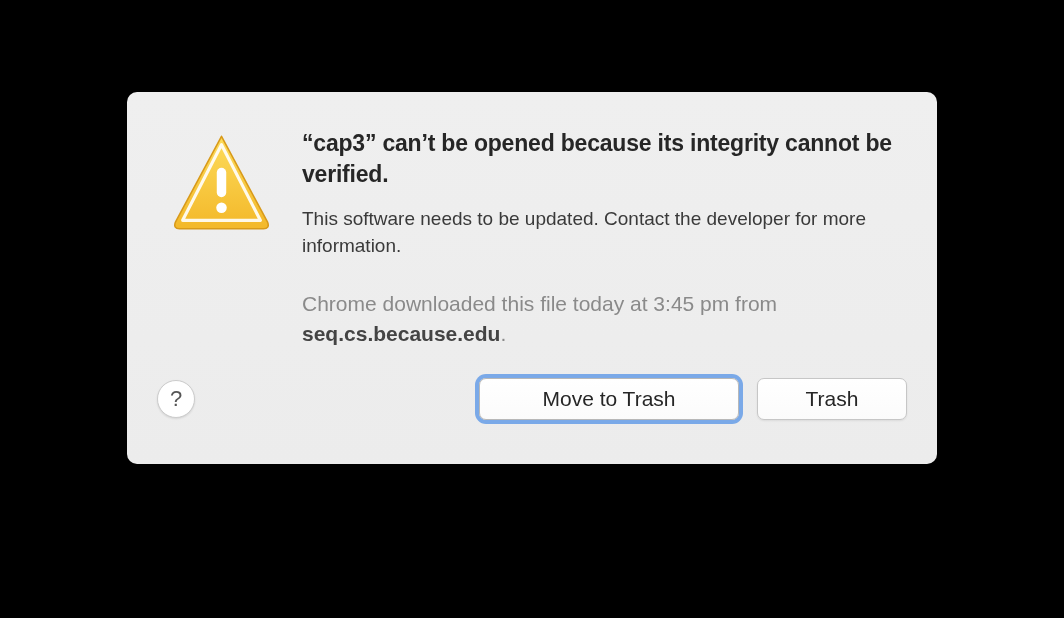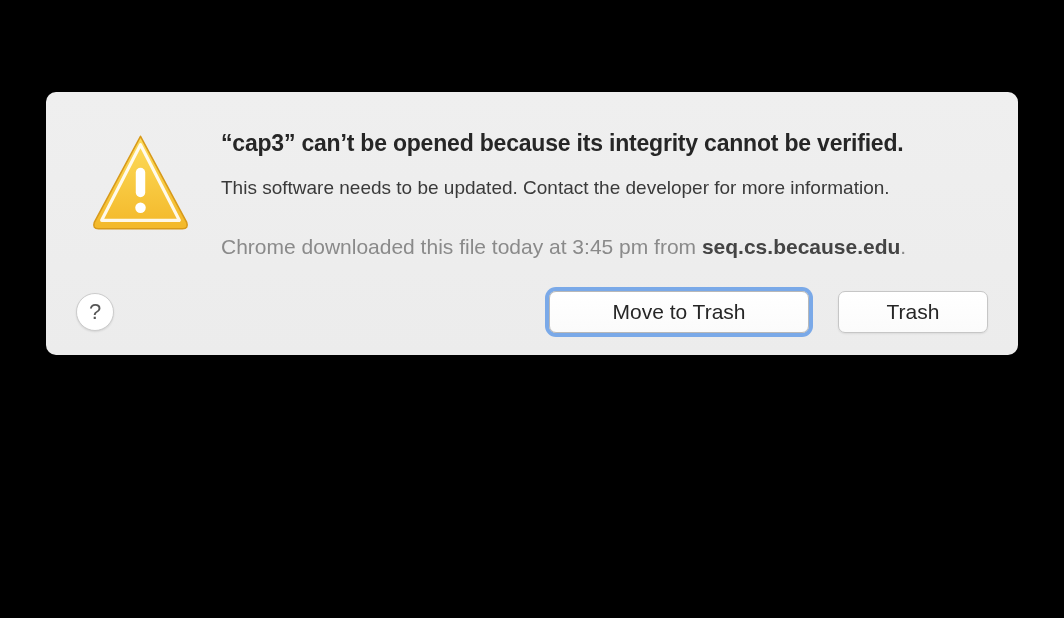--- a/index.html
+++ b/index.html
@@ -13,25 +13,25 @@
       height: 618px;
       background: #000000;
       font-family: -apple-system, BlinkMacSystemFont, "Helvetica Neue", Helvetica, Arial, sans-serif;
       display: flex;
       align-items: flex-start;
       justify-content: center;
       padding-top: 92px;
     }
 
     .dialog {
-      width: 972px;
+      width: 810px;
       background: linear-gradient(to bottom, #efefef 0%, #ececec 100%);
       border-radius: 10px;
       box-shadow: 0 20px 60px rgba(0,0,0,0.5), 0 0 0 1px rgba(0,0,0,0.1);
-      padding: 30px 30px 22px 30px;
+      padding: 30px 30px 44px 30px;
       position: relative;
     }
 
     .dialog-content {
       display: flex;
       align-items: flex-start;
     }
 
     .icon-column {
       width: 145px;
@@ -97,21 +97,21 @@
       color: #555555;
       cursor: pointer;
       display: flex;
       align-items: center;
       justify-content: center;
       font-weight: 400;
     }
 
     .button-group {
       display: flex;
-      gap: 29px;
+      gap: 18px;
     }
 
     .btn {
       height: 42px;
       padding: 0 28px;
       border-radius: 7px;
       font-size: 21px;
       font-weight: 400;
       cursor: pointer;
       background: linear-gradient(to bottom, #ffffff, #fbfbfb);

